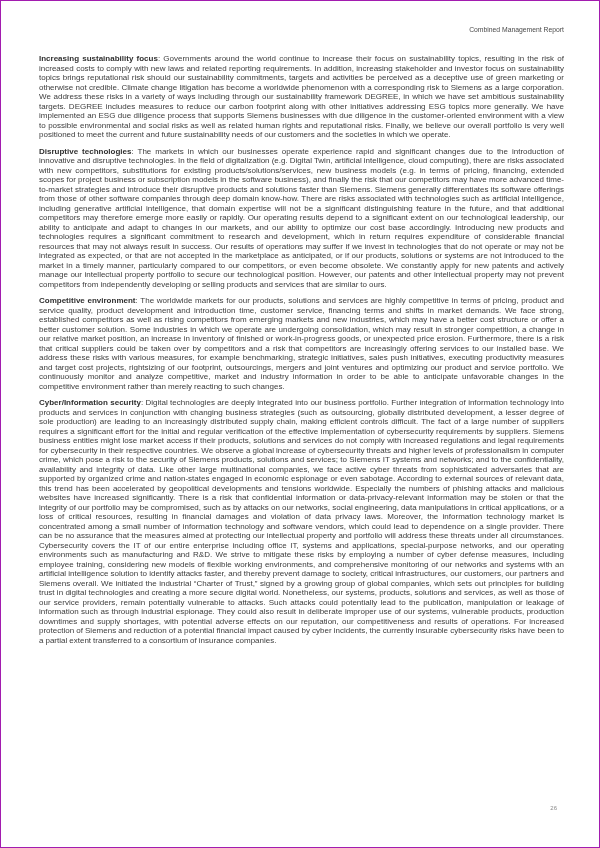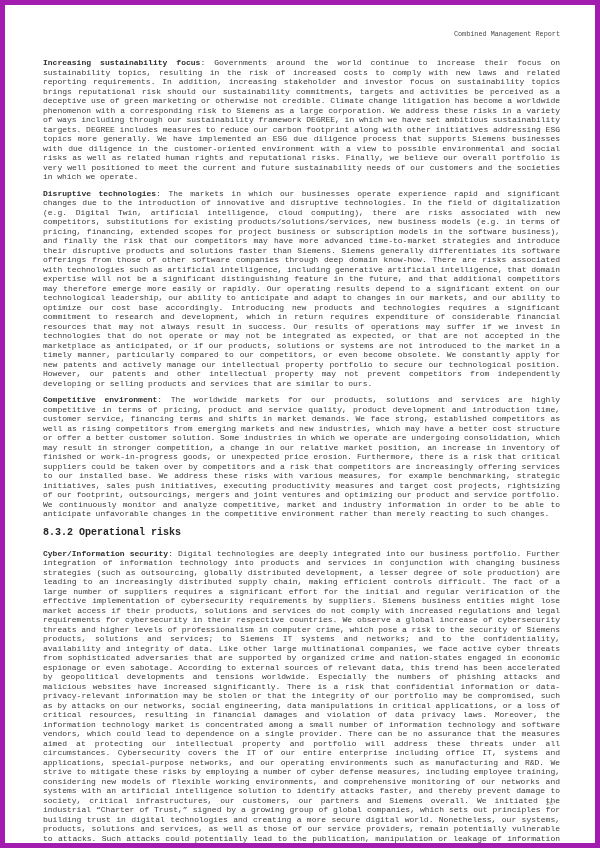--- a/index.html
+++ b/index.html
@@ -6,22 +6,22 @@
     margin: 0;
     padding: 0;
     background: #ffffff;
   }
   .page {
     position: relative;
     width: 600px;
     height: 848px;
     box-sizing: border-box;
     background: #ffffff;
-    border: 5px solid #a21caf;
-    font-family: Liberation Mono, monospace;
+    border: 1px solid #a21caf;
+    font-family: Liberation Sans, sans-serif;
     color: #3c3c3c;
     overflow: hidden;
   }
   .page-header {
     position: absolute;
     top: 25px;
     left: 38px;
     right: 35px;
     text-align: right;
     font-size: 6.8px;
@@ -70,21 +70,20 @@
   </header>
 
   <main class="page-body">
 
     <p class="para"><span class="lead">Increasing sustainability focus</span><span>: Governments around the world continue to increase their focus on sustainability topics, resulting in the risk of increased costs to comply with new laws and related reporting requirements. In addition, increasing stakeholder and investor focus on sustainability topics brings reputational risk should our sustainability commitments, targets and activities be perceived as a deceptive use of green marketing or otherwise not credible. Climate change litigation has become a worldwide phenomenon with a corresponding risk to Siemens as a large corporation. We address these risks in a variety of ways including through our sustainability framework DEGREE, in which we have set ambitious sustainability targets. DEGREE includes measures to reduce our carbon footprint along with other initiatives addressing ESG topics more generally. We have implemented an ESG due diligence process that supports Siemens businesses with due diligence in the customer-oriented environment with a view to possible environmental and social risks as well as related human rights and reputational risks. Finally, we believe our overall portfolio is very well positioned to meet the current and future sustainability needs of our customers and the societies in which we operate.</span></p>
 
     <p class="para"><span class="lead">Disruptive technologies</span><span>: The markets in which our businesses operate experience rapid and significant changes due to the introduction of innovative and disruptive technologies. In the field of digitalization (e.g. Digital Twin, artificial intelligence, cloud computing), there are risks associated with new competitors, substitutions for existing products/solutions/services, new business models (e.g. in terms of pricing, financing, extended scopes for project business or subscription models in the software business), and finally the risk that our competitors may have more advanced time-to-market strategies and introduce their disruptive products and solutions faster than Siemens. Siemens generally differentiates its software offerings from those of other software companies through deep domain know-how. There are risks associated with technologies such as artificial intelligence, including generative artificial intelligence, that domain expertise will not be a significant distinguishing feature in the future, and that additional competitors may therefore emerge more easily or rapidly. Our operating results depend to a significant extent on our technological leadership, our ability to anticipate and adapt to changes in our markets, and our ability to optimize our cost base accordingly. Introducing new products and technologies requires a significant commitment to research and development, which in return requires expenditure of considerable financial resources that may not always result in success. Our results of operations may suffer if we invest in technologies that do not operate or may not be integrated as expected, or that are not accepted in the marketplace as anticipated, or if our products, solutions or systems are not introduced to the market in a timely manner, particularly compared to our competitors, or even become obsolete. We constantly apply for new patents and actively manage our intellectual property portfolio to secure our technological position. However, our patents and other intellectual property may not prevent competitors from independently developing or selling products and services that are similar to ours.</span></p>
 
     <p class="para"><span class="lead">Competitive environment</span><span>: The worldwide markets for our products, solutions and services are highly competitive in terms of pricing, product and service quality, product development and introduction time, customer service, financing terms and shifts in market demands. We face strong, established competitors as well as rising competitors from emerging markets and new industries, which may have a better cost structure or offer a better customer solution. Some industries in which we operate are undergoing consolidation, which may result in stronger competition, a change in our relative market position, an increase in inventory of finished or work-in-progress goods, or unexpected price erosion. Furthermore, there is a risk that critical suppliers could be taken over by competitors and a risk that competitors are increasingly offering services to our installed base. We address these risks with various measures, for example benchmarking, strategic initiatives, sales push initiatives, executing productivity measures and target cost projects, rightsizing of our footprint, outsourcings, mergers and joint ventures and optimizing our product and service portfolio. We continuously monitor and analyze competitive, market and industry information in order to be able to anticipate unfavorable changes in the competitive environment rather than merely reacting to such changes.</span></p>
 
-    <h2 class="section-heading">8.3.2 Operational risks</h2>
 
     <p class="para"><span class="lead">Cyber/Information security</span><span>: Digital technologies are deeply integrated into our business portfolio. Further integration of information technology into products and services in conjunction with changing business strategies (such as outsourcing, globally distributed development, a lesser degree of sole production) are leading to an increasingly distributed supply chain, making efficient controls difficult. The fact of a large number of suppliers requires a significant effort for the initial and regular verification of the effective implementation of cybersecurity requirements by suppliers. Siemens business entities might lose market access if their products, solutions and services do not comply with increased regulations and legal requirements for cybersecurity in their respective countries. We observe a global increase of cybersecurity threats and higher levels of professionalism in computer crime, which pose a risk to the security of Siemens products, solutions and services; to Siemens IT systems and networks; and to the confidentiality, availability and integrity of data. Like other large multinational companies, we face active cyber threats from sophisticated adversaries that are supported by organized crime and nation-states engaged in economic espionage or even sabotage. According to external sources of relevant data, this trend has been accelerated by geopolitical developments and tensions worldwide. Especially the numbers of phishing attacks and malicious websites have increased significantly. There is a risk that confidential information or data-privacy-relevant information may be stolen or that the integrity of our portfolio may be compromised, such as by attacks on our networks, social engineering, data manipulations in critical applications, or a loss of critical resources, resulting in financial damages and violation of data privacy laws. Moreover, the information technology market is concentrated among a small number of information technology and software vendors, which could lead to dependence on a single provider. There can be no assurance that the measures aimed at protecting our intellectual property and portfolio will address these threats under all circumstances. Cybersecurity covers the IT of our entire enterprise including office IT, systems and applications, special-purpose networks, and our operating environments such as manufacturing and R&amp;D. We strive to mitigate these risks by employing a number of cyber defense measures, including employee training, considering new models of flexible working environments, and comprehensive monitoring of our networks and systems with an artificial intelligence solution to identify attacks faster, and thereby prevent damage to society, critical infrastructures, our customers, our partners and Siemens overall. We initiated the industrial “Charter of Trust,” signed by a growing group of global companies, which sets out principles for building trust in digital technologies and creating a more secure digital world. Nonetheless, our systems, products, solutions and services, as well as those of our service providers, remain potentially vulnerable to attacks. Such attacks could potentially lead to the publication, manipulation or leakage of information such as through industrial espionage. They could also result in deliberate improper use of our systems, vulnerable products, production downtimes and supply shortages, with potential adverse effects on our reputation, our competitiveness and results of operations. For increased protection of Siemens and reduction of a potential financial impact caused by cyber incidents, the currently insurable cybersecurity risks have been to a partial extent transferred to a consortium of insurance companies.</span></p>
 
   </main>
 
   <footer class="page-footer">
     <span>26</span>
   </footer>
 
 </div>

